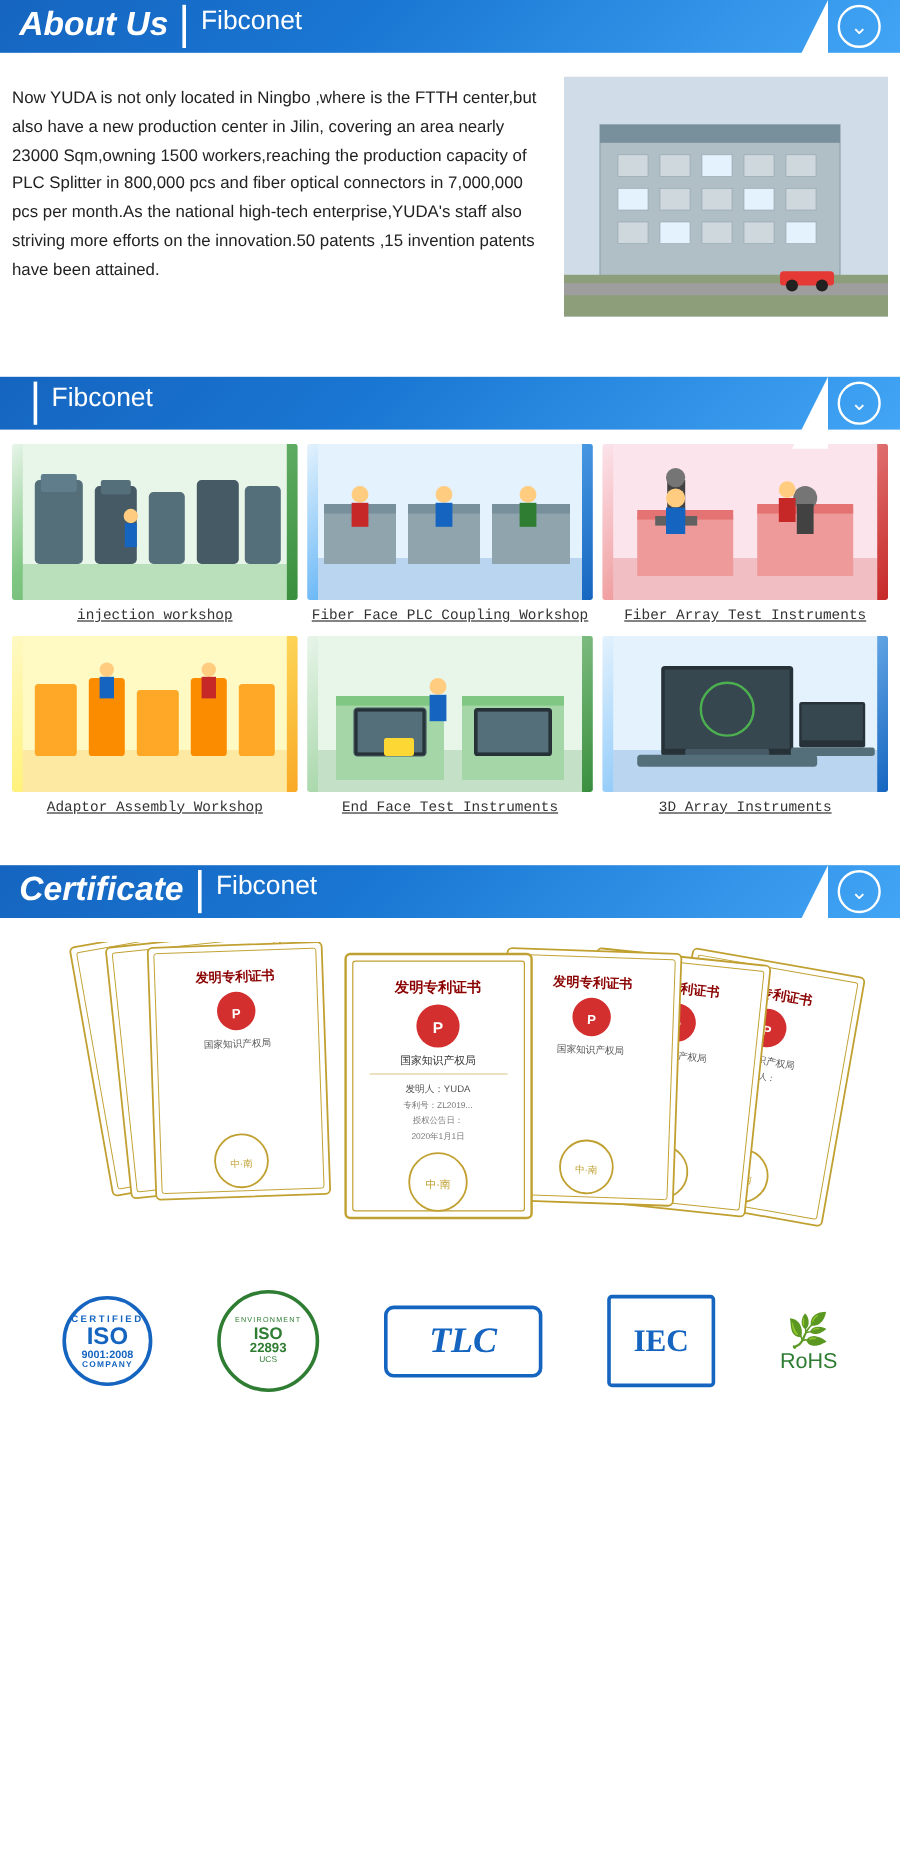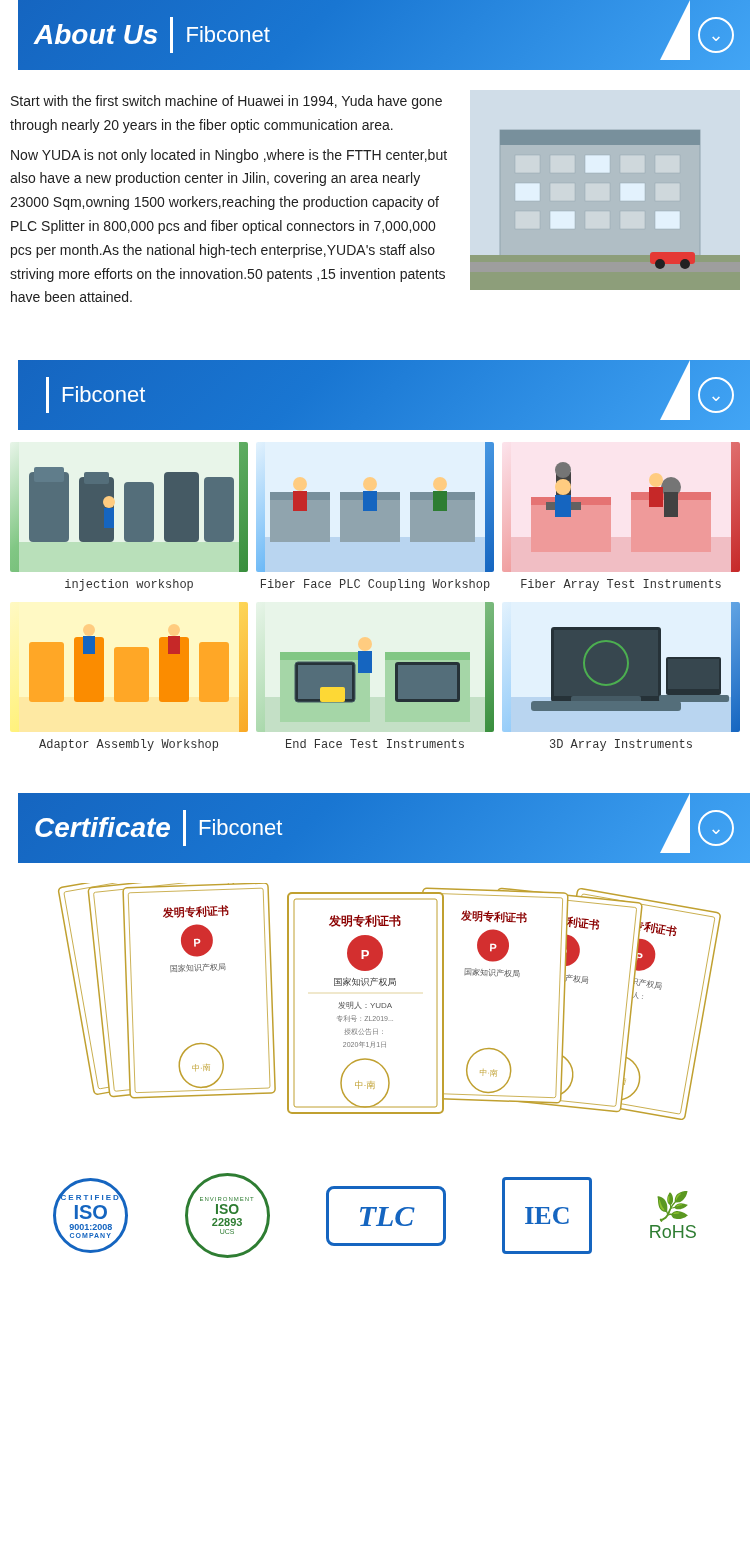--- a/index.html
+++ b/index.html
@@ -8,24 +8,22 @@
       background: #fff;
       width: 750px;
       min-height: 1544px;
       overflow-x: hidden;
     }
 
     
     .section-header {
       background: linear-gradient(135deg, #1565c0 0%, #1976d2 40%, #42a5f5 100%);
       display: flex;
-      align-items: center;
-      padding: 17px 16px;
+      padding: 4px 16px;
       position: relative;
-      margin-left: 18px;
     }
     .section-header-title {
       font-size: 28px;
       font-weight: 900;
       color: #fff;
       font-style: italic;
       font-family: Arial Black, Arial, sans-serif;
     }
     .section-header-divider {
       width: 3px;
@@ -112,20 +110,21 @@
       border-radius: 2px;
       overflow: hidden;
     }
     .factory-label {
       font-size: 12px;
       color: #333;
       text-align: center;
       margin-top: 6px;
       font-family: 'Courier New', monospace;
       line-height: 1.3;
+      text-decoration: underline;
     }
 
     
     .img-injection { background: linear-gradient(135deg, #e8f5e9 0%, #81c784 30%, #388e3c 100%); }
     .img-coupling { background: linear-gradient(135deg, #e3f2fd 0%, #64b5f6 40%, #1565c0 100%); }
     .img-adaptor { background: linear-gradient(135deg, #fff9c4 0%, #fff176 40%, #f9a825 100%); }
     .img-fiber-array { background: linear-gradient(135deg, #fce4ec 0%, #ef9a9a 40%, #c62828 100%); }
     .img-end-face { background: linear-gradient(135deg, #e8f5e9 0%, #a5d6a7 40%, #388e3c 100%); }
     .img-3d-test { background: linear-gradient(135deg, #e3f2fd 0%, #90caf9 40%, #1565c0 100%); }
 
@@ -203,21 +202,21 @@
     }
     .iso14001-badge .sub-text {
       font-size: 8px;
       color: #2e7d32;
     }
     .iso14001-badge .bottom-text {
       font-size: 7px;
       color: #2e7d32;
     }
     .tlc-badge {
-      width: 120px;
+      width: 132px;
       height: 60px;
       border: 3px solid #1565c0;
       border-radius: 8px;
       display: flex;
       align-items: center;
       justify-content: center;
     }
     .tlc-badge span {
       font-size: 30px;
       font-style: italic;
@@ -270,21 +269,20 @@
   <div class="section-header-divider"></div>
   <span class="section-header-subtitle">Fibconet</span>
   <div class="section-header-chevron">
     <span>⌄</span>
   </div>
 </div>
 
 <div class="about-section">
   <div class="about-content">
     <div class="about-text">
-      <p>Start with the first switch machine of Huawei in 1994, Yuda have gone through nearly 20 years in the fiber optic communication area.</p>
       <p style="margin-top:6px;">Now YUDA is not only located in Ningbo ,where is the FTTH center,but also have a new production center in Jilin, covering an area nearly 23000 Sqm,owning 1500 workers,reaching the production capacity  of  PLC Splitter in 800,000 pcs and fiber optical connectors in 7,000,000 pcs per month.As the national high-tech enterprise,YUDA's staff also striving more efforts on the innovation.50 patents ,15 invention patents have been attained.</p>
     </div>
     <div class="about-image">
       
       <svg width="270" height="200" viewBox="0 0 270 200" xmlns="http://www.w3.org/2000/svg">
 
         <rect width="270" height="200" fill="#d0dde8"></rect>
 
         <rect x="30" y="40" width="200" height="140" fill="#b0bec5"></rect>
         <rect x="30" y="40" width="200" height="140" fill="none" stroke="#90a4ae" stroke-width="1"></rect>

